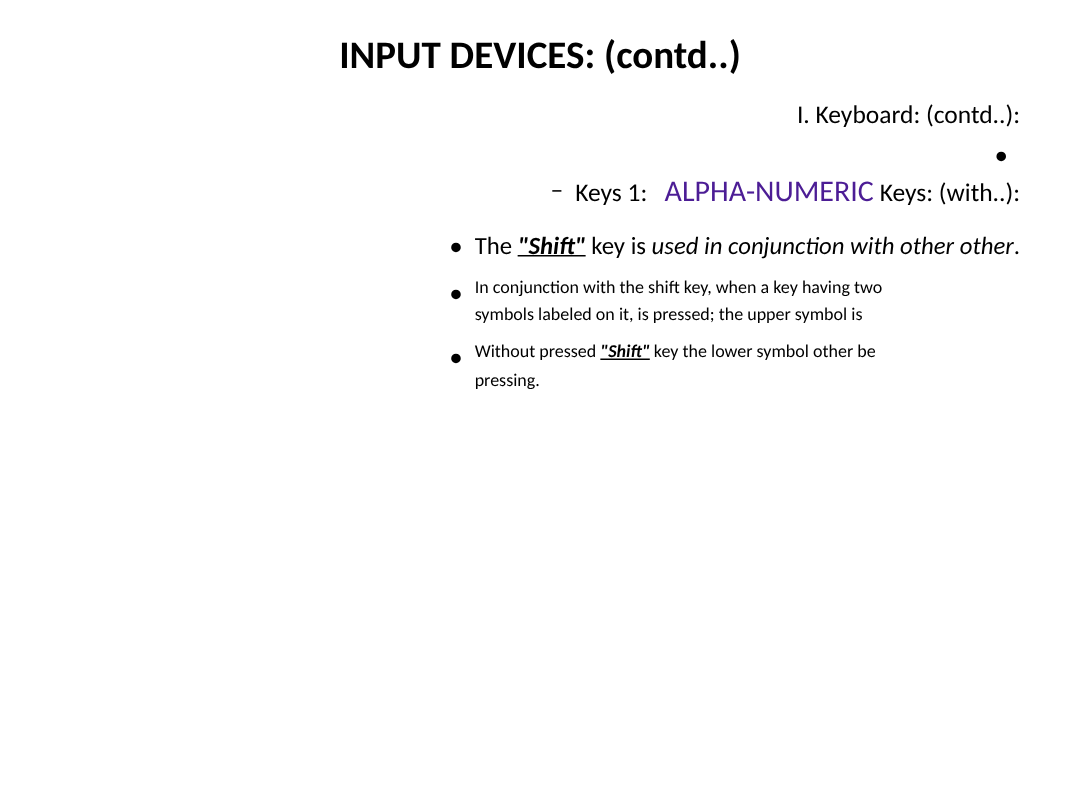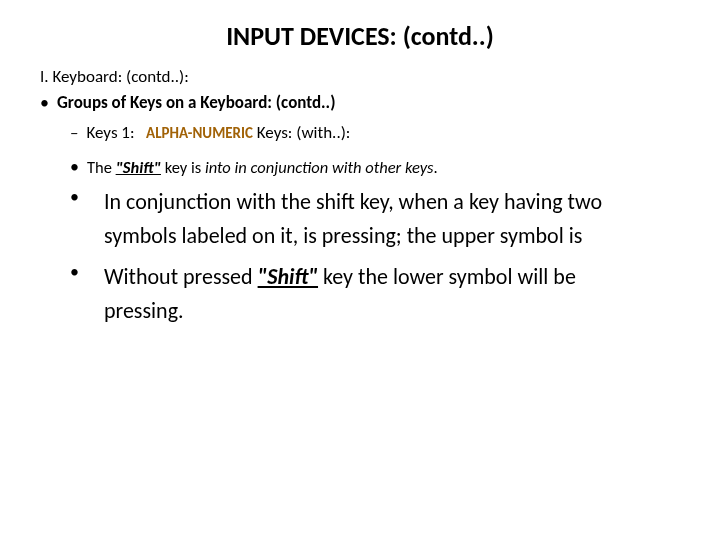--- a/index.html
+++ b/index.html
@@ -42,29 +42,30 @@
     }
 
     .group-heading {
       color: #cc0000;
       font-size: 18px;
       font-weight: bold;
       margin-bottom: 4px;
     }
 
     .alpha-numeric {
-      color: #a16207;
-      font-weight: bold;
-      font-size: 15px;
+      color: #4c1d95;
+      font-weight: normal;
+      font-size: 20px;
     }
 
     .content-area {
       display: flex;
       flex-direction: column;
       gap: 0px;
+      align-items: flex-end;
     }
 
     .bullet-row {
       display: flex;
       flex-direction: row;
       align-items: flex-start;
       margin-bottom: 2px;
     }
 
     .bullet-dot {
@@ -135,75 +136,74 @@
       text-decoration: underline;
       font-style: italic;
       font-weight: bold;
     }
 
     .italic-text {
       font-style: italic;
     }
 
     .paragraph-block {
-      font-size: 22px;
+      font-size: 12px;
       color: #000;
       line-height: 1.55;
       text-align: justify;
-      margin-left: 17px;
+      margin-left: 0;
     }
   </style>
 </head>
 <body>
 
 <div class="slide">
 
   <div class="slide-title">INPUT DEVICES: (contd..)</div>
 
   <div class="content-area">
 
     <div class="section-heading">
       <span>I.    Keyboard: (contd..):</span>
     </div>
 
     <div class="bullet-row">
       <span class="bullet-dot">•</span>
-      <span class="bullet-text group-heading">Groups of Keys on a Keyboard: (contd..)</span>
     </div>
 
     <div class="dash-row">
       <span class="dash-symbol">–</span>
       <span class="dash-text">
         <span>Keys 1:</span>
         &nbsp;
         <span class="alpha-numeric">ALPHA-NUMERIC</span>
         <span> Keys: (with..):</span>
       </span>
     </div>
 
     <div class="sub-bullet-list">
 
       <div class="sub-bullet-row">
         <span class="sub-bullet-dot">•</span>
         <span class="sub-bullet-text">
-          <span>The </span><span class="shift-key">"Shift"</span><span> key is </span><span class="italic-text">into in conjunction with other keys</span><span>.</span>
+          <span>The </span><span class="shift-key">"Shift"</span><span> key is </span><span class="italic-text">used in conjunction with other other</span><span>.</span>
         </span>
       </div>
 
       <div class="sub-bullet-row">
         <span class="sub-bullet-dot">•</span>
         <span class="sub-bullet-text paragraph-block">
           <span>In conjunction with the shift key, when a key having two</span><br>
-          <span>symbols labeled on it, is pressing; the upper symbol is</span><br>
+          <span>symbols labeled on it, is pressed; the upper symbol is</span><br>
         </span>
       </div>
 
       <div class="sub-bullet-row">
         <span class="sub-bullet-dot">•</span>
         <span class="sub-bullet-text paragraph-block">
-          <span>Without pressed </span><span class="shift-key">"Shift"</span><span> key the lower symbol will be</span><br>
+          <span>Without pressed </span><span class="shift-key">"Shift"</span><span> key the lower symbol other be</span><br>
           <span>pressing.</span>
         </span>
       </div>
 
     </div>
   </div>
 </div>
 
 </body></html>

